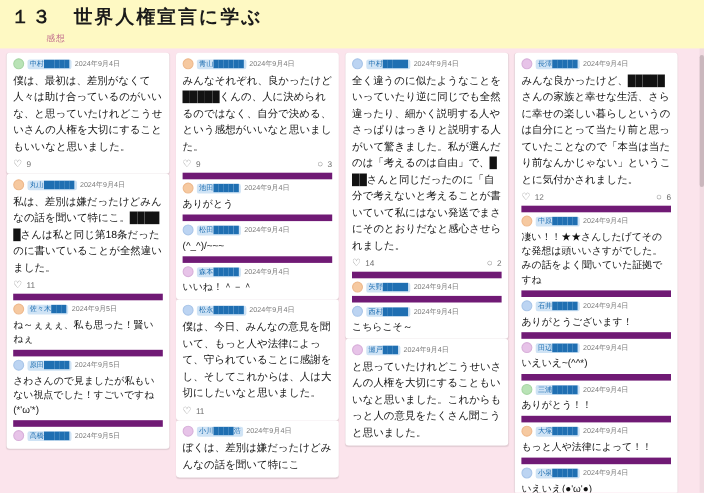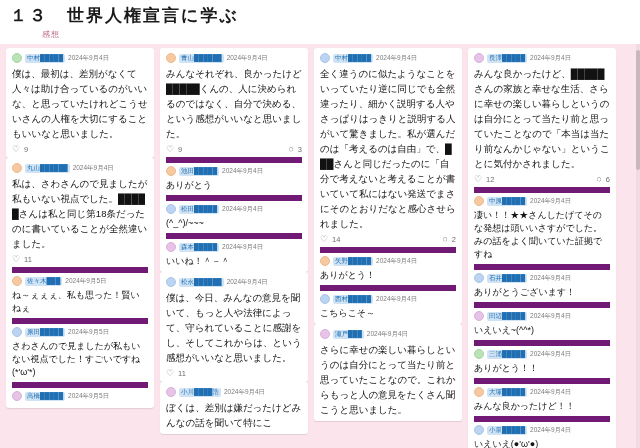--- a/index.html
+++ b/index.html
@@ -5,21 +5,21 @@
   * { box-sizing: border-box; }
   html, body { margin:0; padding:0; }
   body {
     width: 640px; height: 448px;
     background: #fbe4ec;
     font-family: "Liberation Sans", sans-serif;
     overflow: hidden;
     position: relative;
   }
   .page-header {
-    background: #ffffff;
+    background: #fef9c3;
     padding: 6px 10px 4px 10px;
     height: 44px;
   }
   .page-title {
     font-size: 17px;
     font-weight: bold;
     color: #1a1a1a;
     letter-spacing: 2px;
     line-height: 20px;
   }
@@ -143,21 +143,21 @@
           <span>9</span>
           <span class="foot-spacer"></span>
         </div>
       </div>
       <div class="card">
         <div class="card-head">
           <span class="avatar v2"></span>
           <span class="uname">丸山██████</span>
           <span class="date">2024年9月4日</span>
         </div>
-        <div class="card-body">私は、さわさんので見ましたが私もいない視点でした。█████さんは私と同じ第18条だったのに書いていることが全然違いました。</div>
+        <div class="card-body">私は、差別は嫌だったけどみんなの話を聞いて特にこ。█████さんは私と同じ第18条だったのに書いていることが全然違いました。</div>
         <div class="card-foot">
           <span class="heart">♡</span>
           <span>11</span>
           <span class="foot-spacer"></span>
         </div>
         <div class="reply">
           <div class="card-head">
             <span class="avatar v2"></span>
             <span class="uname">佐々木███</span>
             <span class="date">2024年9月5日</span>
@@ -220,21 +220,21 @@
           </div>
           <div class="card-body">いいね！＾－＾</div>
         </div>
       </div>
       <div class="card pinkish">
         <div class="card-head">
           <span class="avatar v3"></span>
           <span class="uname">松永██████</span>
           <span class="date">2024年9月4日</span>
         </div>
-        <div class="card-body">僕は、今日、みんなの意見を聞いて、もっと人や法律によって、守られていることに感謝をし、そしてこれからは、という感想がいいなと思いました。</div>
+        <div class="card-body">僕は、今日、みんなの意見を聞いて、もっと人や法律によって、守られていることに感謝をし、そしてこれからは、人は大切にしたいなと思いました。</div>
         <div class="card-foot">
           <span class="heart">♡</span>
           <span>11</span>
           <span class="foot-spacer"></span>
         </div>
       </div>
       <div class="card">
         <div class="card-head">
           <span class="avatar v4"></span>
           <span class="uname">小川████浩</span>
@@ -257,38 +257,37 @@
           <span class="foot-spacer"></span>
           <span class="bubble">○</span>
           <span>2</span>
         </div>
         <div class="reply">
           <div class="card-head">
             <span class="avatar v2"></span>
             <span class="uname">矢野█████</span>
             <span class="date">2024年9月4日</span>
           </div>
-          <div class="card-body">ありがとう！</div>
         </div>
         <div class="reply">
           <div class="card-head">
             <span class="avatar v3"></span>
             <span class="uname">西村█████</span>
             <span class="date">2024年9月4日</span>
           </div>
           <div class="card-body">こちらこそ～</div>
         </div>
       </div>
       <div class="card">
         <div class="card-head">
           <span class="avatar v4"></span>
           <span class="uname">瀬戸███</span>
           <span class="date">2024年9月4日</span>
         </div>
-        <div class="card-body">さらに幸せの楽しい暮らしというのは自分にとって当たり前と思っていたことなので。これからもっと人の意見をたくさん聞こうと思いました。</div>
+        <div class="card-body">と思っていたけれどこうせいさんの人権を大切にすることもいいなと思いました。これからもっと人の意見をたくさん聞こうと思いました。</div>
       </div>
     </div>
     <div class="col">
       <div class="card">
         <div class="card-head">
           <span class="avatar v4"></span>
           <span class="uname">長澤█████</span>
           <span class="date">2024年9月4日</span>
         </div>
         <div class="card-body">みんな良かったけど、█████さんの家族と幸せな生活、さらに幸せの楽しい暮らしというのは自分にとって当たり前と思っていたことなので「本当は当たり前なんかじゃない」ということに気付かされました。</div>
@@ -330,21 +329,21 @@
             <span class="date">2024年9月4日</span>
           </div>
           <div class="card-body">ありがとう！！</div>
         </div>
         <div class="reply">
           <div class="card-head">
             <span class="avatar v2"></span>
             <span class="uname">大塚█████</span>
             <span class="date">2024年9月4日</span>
           </div>
-          <div class="card-body">みんな良かったけど！！</div>
+          <div class="card-body">もっと人や法律によって！！</div>
         </div>
         <div class="reply">
           <div class="card-head">
             <span class="avatar v3"></span>
             <span class="uname">小泉█████</span>
             <span class="date">2024年9月4日</span>
           </div>
           <div class="card-body">いえいえ(●'ω'●)</div>
         </div>
       </div>

